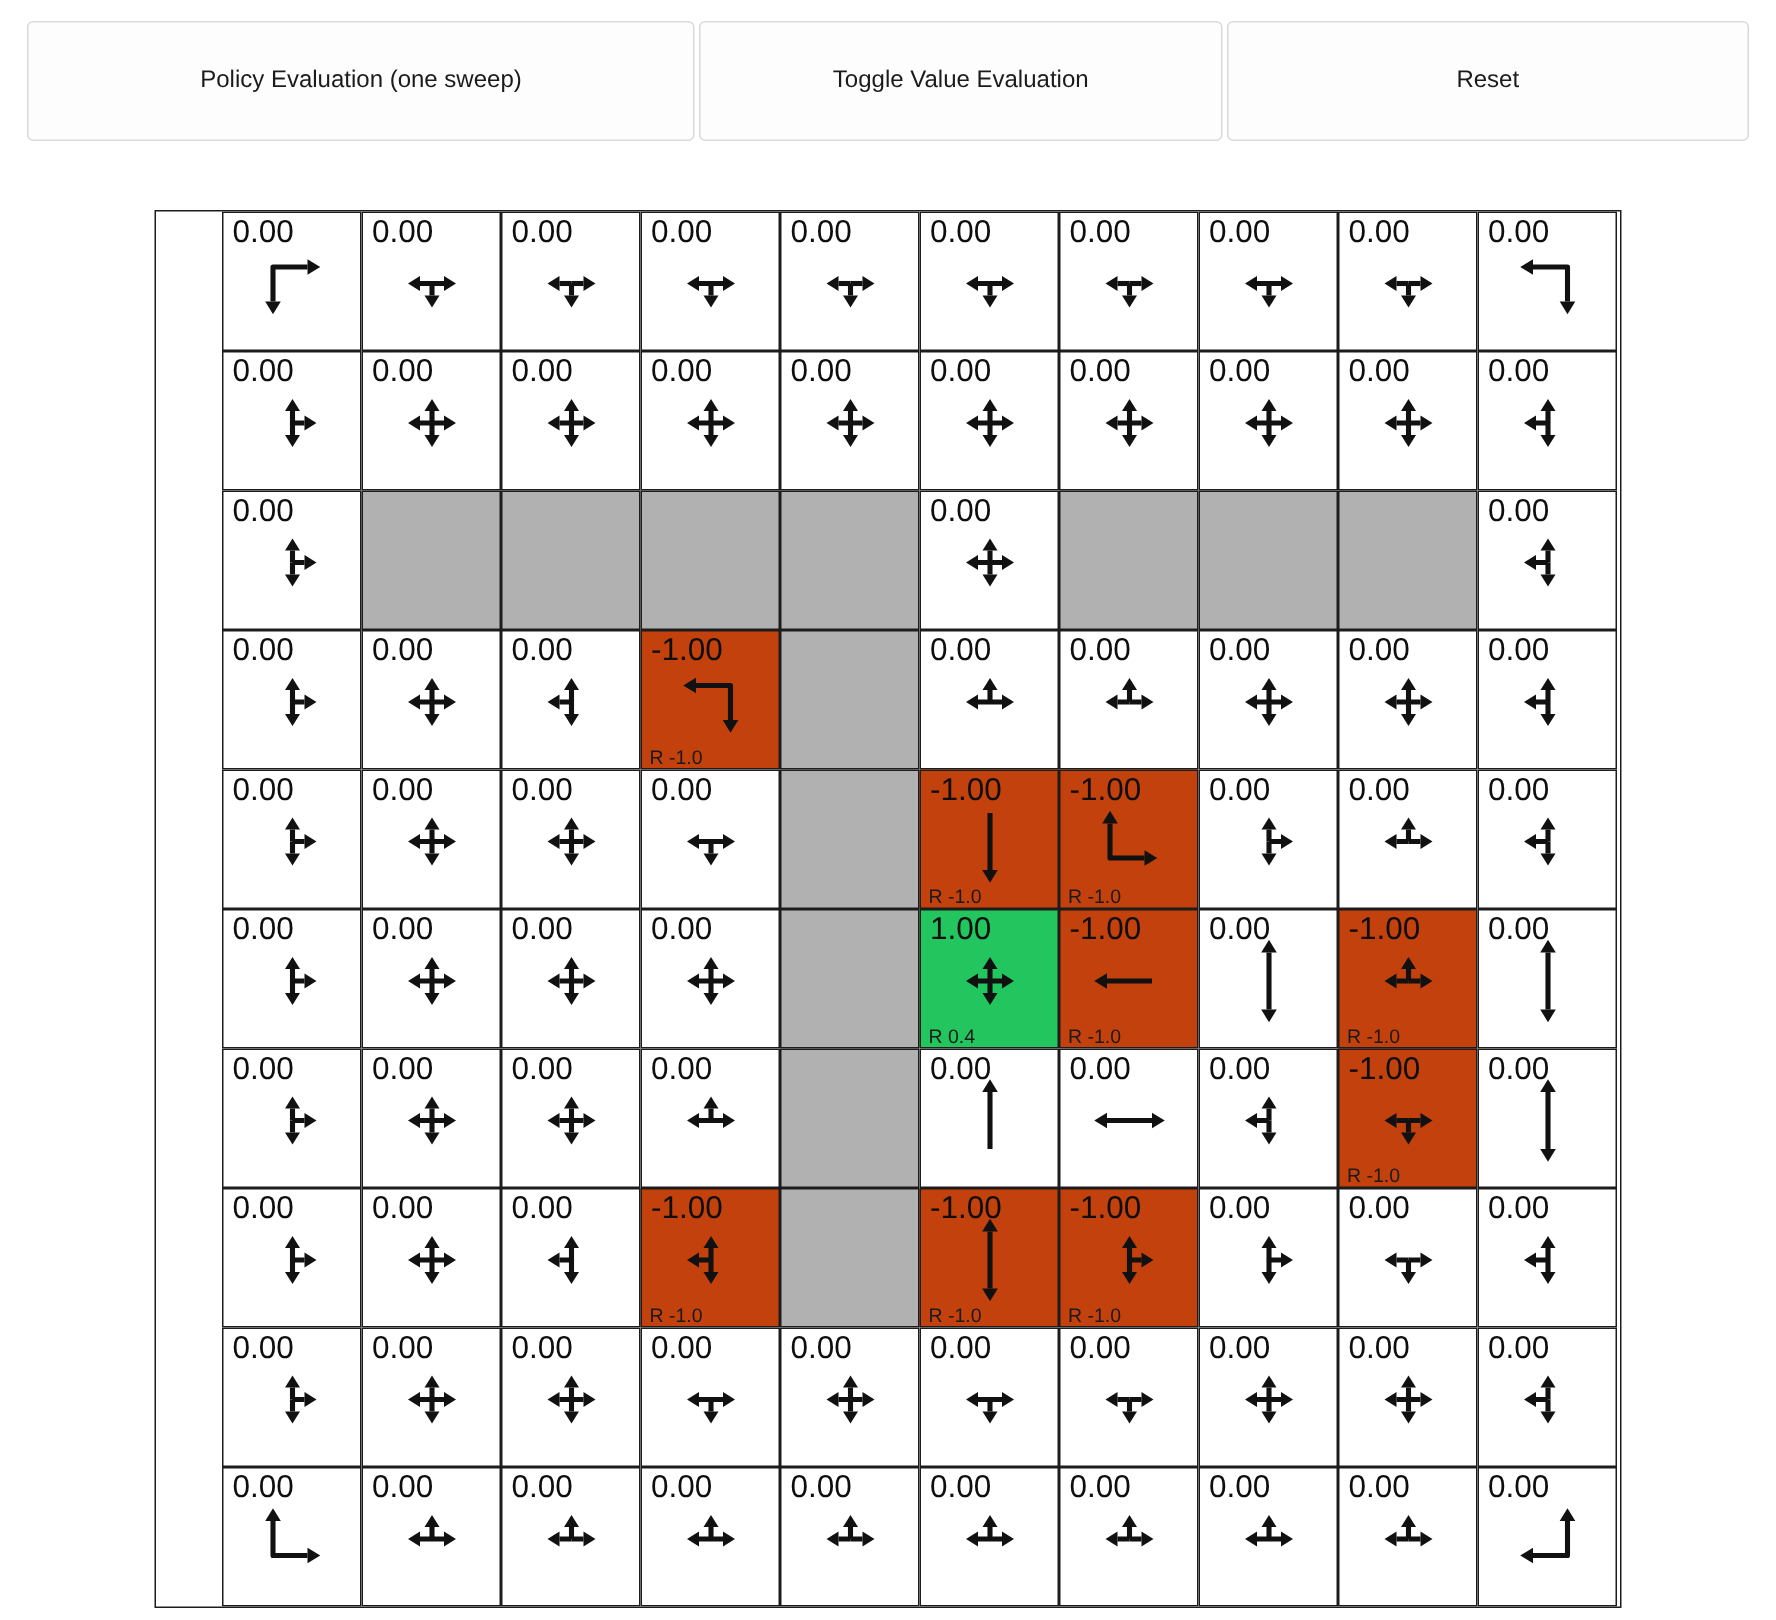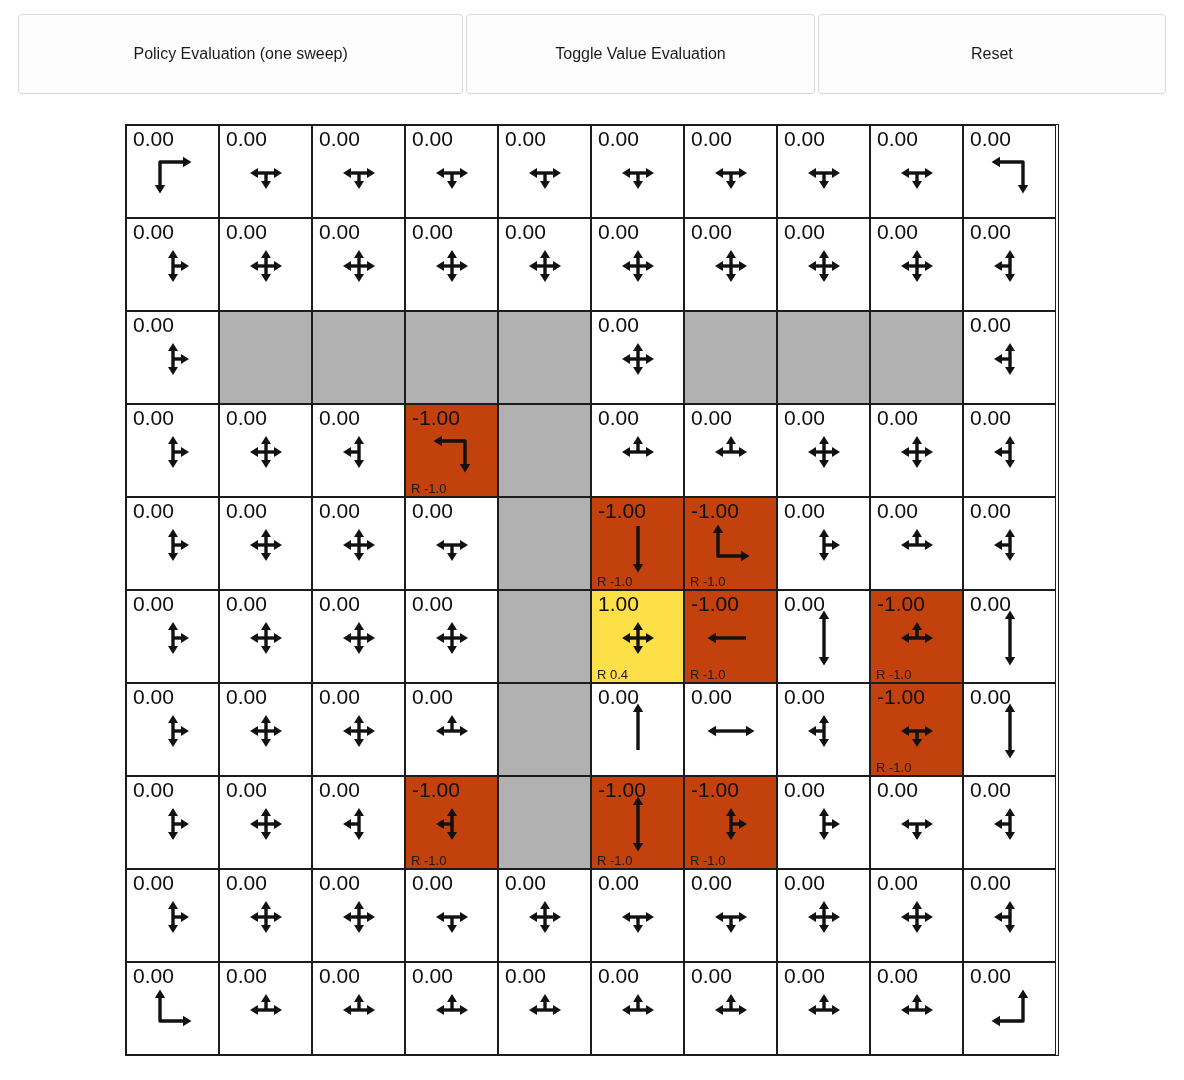--- a/index.html
+++ b/index.html
@@ -4,26 +4,26 @@
 <style>
   html,body{margin:0;padding:0;background:#ffffff;}
   body{font-family:"Liberation Sans", sans-serif; width:1184px; color:#111;}
   .toolbar{display:flex; gap:3px; padding:14px 18px 0 18px; align-items:stretch;}
   .btn{height:80px; background:#fdfdfd; border:1px solid #d9d9d9; border-radius:4px;
        font-family:"Liberation Sans", sans-serif; font-size:16px; color:#1b1b1b;
        display:flex; align-items:center; justify-content:center; cursor:pointer; box-sizing:border-box;}
   .btn.b0{flex:1.29;}
   .btn.b1,.btn.b2,.btn.b3{flex:1;}
   .btn.active{border:4px solid #6d9eeb; border-radius:8px; background:#ffffff; height:86px; margin-top:-3px;}
-  .gridwrap{margin:30px auto 14px auto; width:932px; border:1px solid #1c1c1c;}
+  .gridwrap{margin:46px auto 14px auto; width:932px; border:1px solid #1c1c1c;padding-left:44px;}
   .grid{display:grid; grid-template-columns:repeat(10,93px); grid-auto-rows:93px;}
   .cell{position:relative; box-sizing:border-box; border:1px solid #1c1c1c; background:#ffffff; overflow:hidden;}
   .cell.wall{background:#b1b1b1;}
   .cell.neg{background:#c2410c;}
-  .cell.pos{background:#fde047;}
+  .cell.pos{background:#22c55e;}
   .val{position:absolute; top:1px; left:6px; font-size:21px; line-height:24px; color:#0e0e0e;}
   .rlab{position:absolute; bottom:0; left:5px; font-size:13px; color:#1a1a1a;}
   .arr{position:absolute; top:16px; left:50%; transform:translateX(-50%);}
   .arr svg{display:block;}
 </style>
 </head>
 <body>
 
 <div class="toolbar">
   <button class="btn b0">Policy Evaluation (one sweep)</button>

